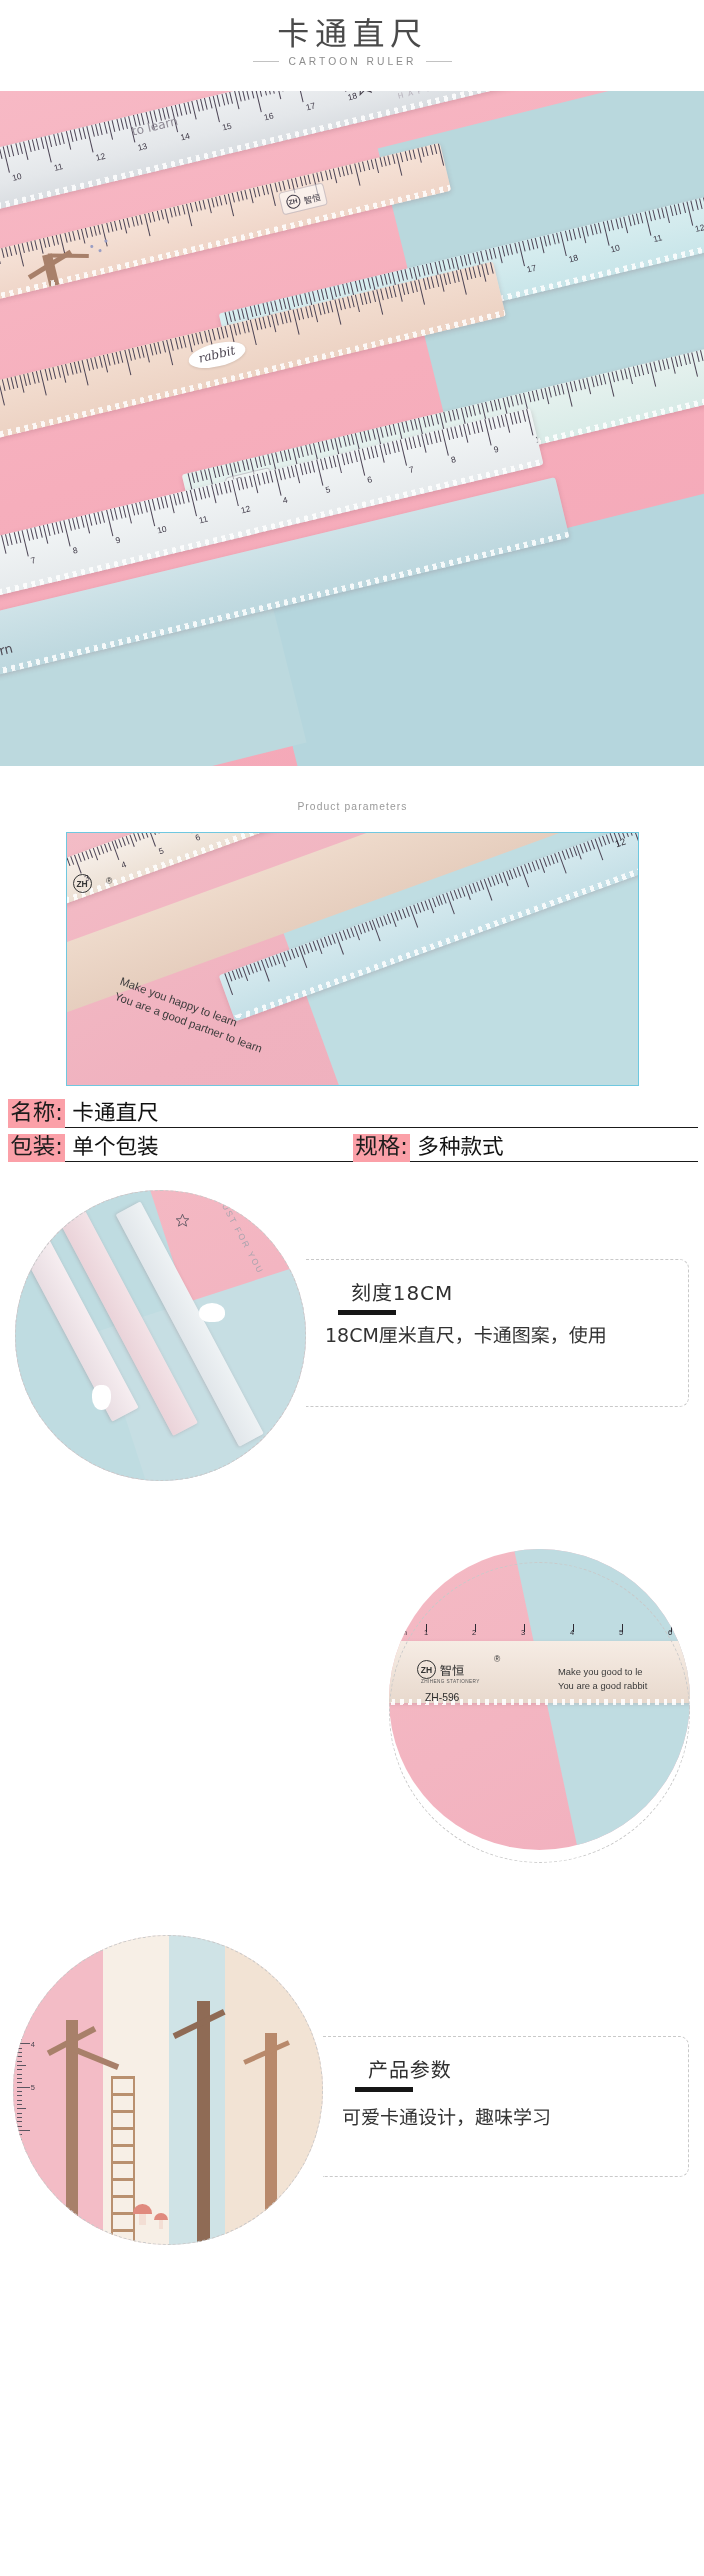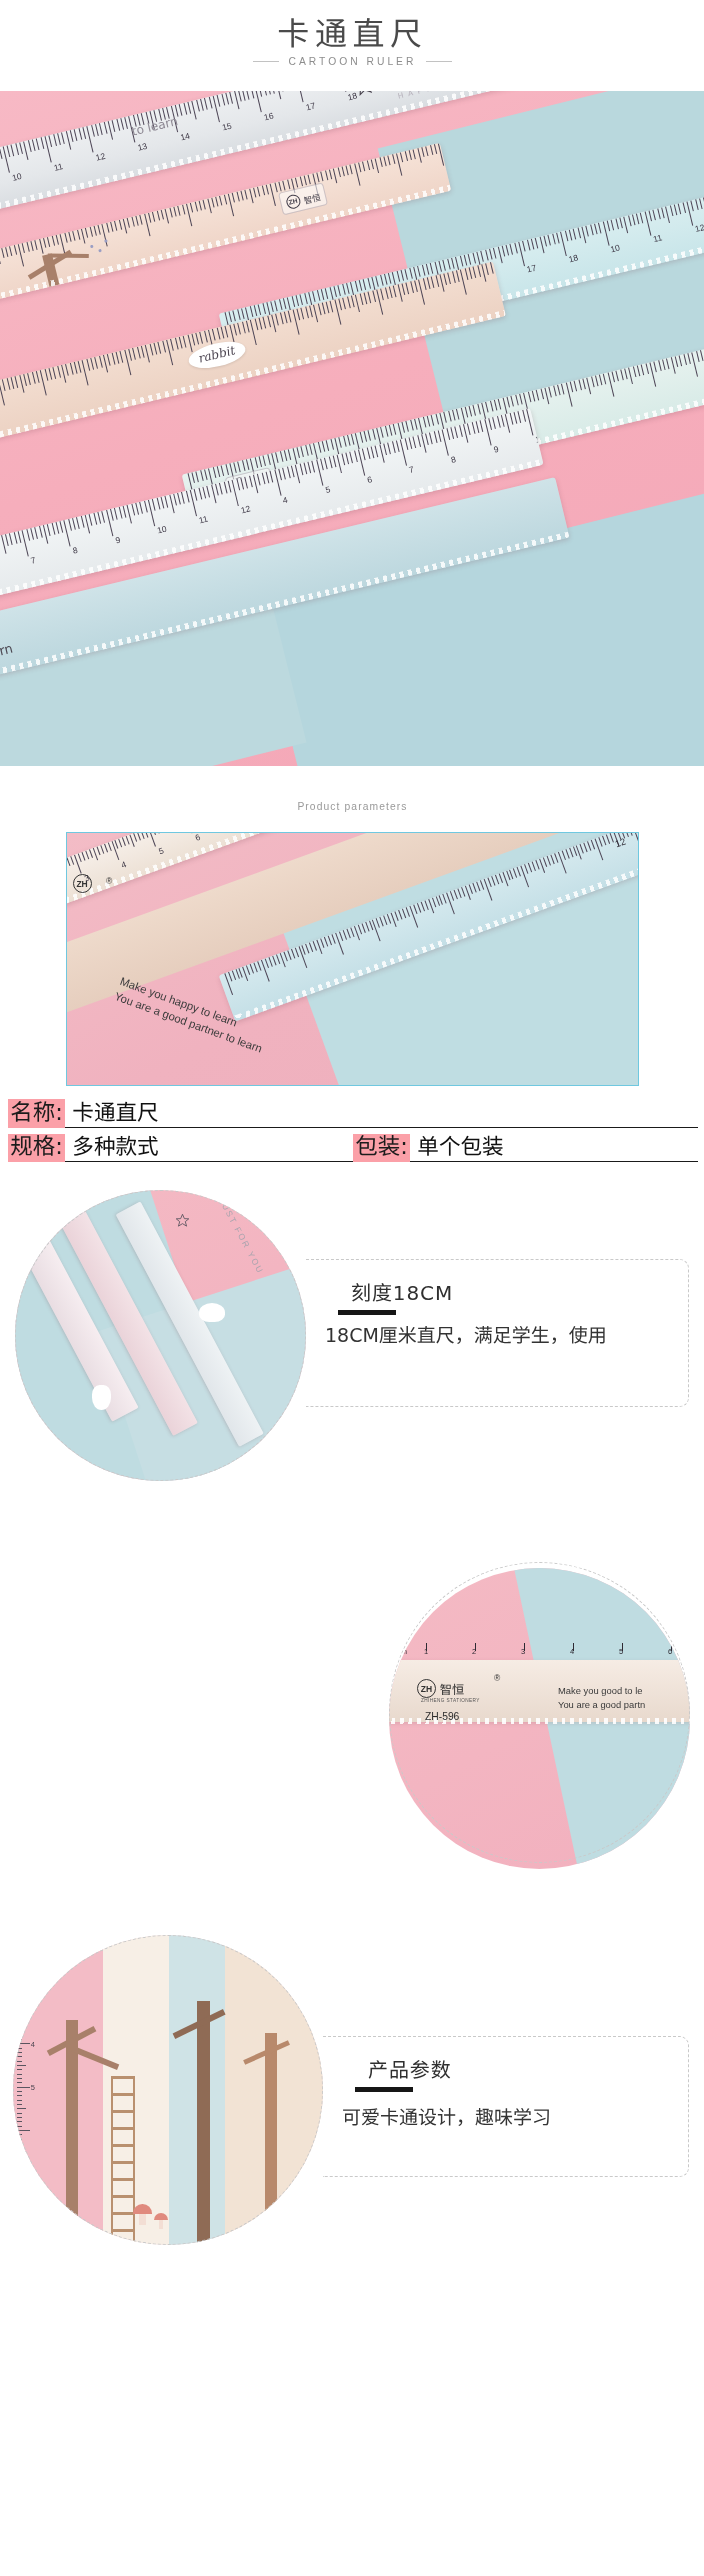--- a/index.html
+++ b/index.html
@@ -1166,26 +1166,26 @@
 
 <div class="spec-table">
   <div class="spec-row">
     <div class="spec-cell">
       <span class="spec-key">名称:</span>
       <span class="spec-val">卡通直尺</span>
     </div>
   </div>
   <div class="spec-row">
     <div class="spec-cell">
+      <span class="spec-key">包装:</span>
+      <span class="spec-val">单个包装</span>
+    </div>
+    <div class="spec-cell">
       <span class="spec-key">规格:</span>
       <span class="spec-val">多种款式</span>
-    </div>
-    <div class="spec-cell">
-      <span class="spec-key">包装:</span>
-      <span class="spec-val">单个包装</span>
     </div>
   </div>
 </div>
 
 <div class="feature" style="height:376px;">
   <div class="feature-photo photo-pink" style="left:15px;top:17px;width:291px;height:291px;">
     <div style="position:absolute;left:-9.4px;top:-19px;width:188px;height:338px;background:#bfdce1;transform:rotate(-18deg);"></div>
     <div style="position:absolute;right:-28px;bottom:-38px;width:207px;height:225px;background:#c6dee3;transform:rotate(-18deg);"></div>
     <div class="ruler-mini" style="left:9.4px;top:19px;width:216px;height:30px;transform:rotate(62deg);
          background:linear-gradient(180deg,#f6edf0 0%,#e9dde2 100%);">
@@ -1235,26 +1235,26 @@
       <polygon points="12,2 15,9 22,9.3 16.5,13.8 18.5,21 12,17 5.5,21 7.5,13.8 2,9.3 9,9" fill="none" stroke="#5a555f" stroke-width="1.4"></polygon>
     </svg>
     <div style="position:absolute;left:184px;top:113px;width:26px;height:19px;background:#fff;border-radius:50% 50% 40% 40%;"></div>
     <div style="position:absolute;left:77px;top:195px;width:19px;height:24.4px;background:#fff;border-radius:40% 40% 50% 50%;"></div>
   </div>
   <div class="dash-circle" style="left:15px;top:17px;width:291px;height:291px;"></div>
 
   <div class="callout" style="left:306px;top:86px;width:383px;height:148px;border-left:none;border-top-left-radius:0;border-bottom-left-radius:0;">
     <div class="callout-title">刻度18CM</div>
     <div class="callout-rule"></div>
-    <div class="callout-body">18CM厘米直尺，满足学生，使用</div>
+    <div class="callout-body">18CM厘米直尺，卡通图案，使用</div>
   </div>
 </div>
 
 <div class="feature" style="height:376px;">
-  <div class="feature-photo photo-pink" style="right:15px;top:19px;width:301px;height:301px;">
+  <div class="feature-photo photo-pink" style="right:15px;top:0;width:301px;height:301px;">
     <div style="position:absolute;right:-38px;top:-28px;width:178px;height:376px;background:#bfdce1;transform:rotate(-12deg);"></div>
     <div style="position:absolute;left:-19px;top:92px;width:376px;height:62px;
          background:linear-gradient(180deg,#f6ece4 0%,#e8d9cd 100%);box-shadow:0 1.9px 4.7px rgba(120,70,80,.2);">
       <div class="scallop" style="position:absolute;bottom:-1.9px;left:0;right:0;height:6.6px;
            background:repeating-radial-gradient(circle at 4.7px 0, rgba(255,255,255,.9) 0 3.8px, transparent 3.8px 8.5px);"></div>
     </div>
 
     <div style="position:absolute;left:-19px;top:75px;width:376px;height:19px;" id="cm-strip">
       <span class="cm-label" style="left:20.7px;top:3.8px;">0 cm</span>
     <div class="cm-tick" style="left: 56px; top: 0px; height: 7.5px;"></div>
@@ -1273,21 +1273,21 @@
 
     <div class="mini-brand" style="left:28px;top:111px;">
       <span class="ring">ZH</span>
       <span class="nm">智恒</span>
     </div>
     <div class="mini-sub" style="left:32px;top:130px;">ZHIHENG STATIONERY</div>
     <div class="reg-mark" style="left:105px;top:105px;">®</div>
     <div class="mini-model" style="left:36px;top:143px;">ZH-596</div>
     <div class="mini-eng" style="left:169px;top:116px;">
       <div>Make you good to le</div>
-      <div>You are a good partn</div>
+      <div>You are a good rabbit</div>
     </div>
   </div>
   <div class="dash-circle" style="right:15px;top:13px;width:301px;height:301px;"></div>
 
 </div>
 
 <div class="feature" style="height:357px;">
   <div class="feature-photo" style="left:13px;top:9.4px;width:310px;height:310px;
        background:linear-gradient(160deg,#f0dce0 0%,#ecd4d8 100%);">
     <div style="position:absolute;left:0;top:0;width:90px;height:310px;background:#f3bcc6;"></div>

